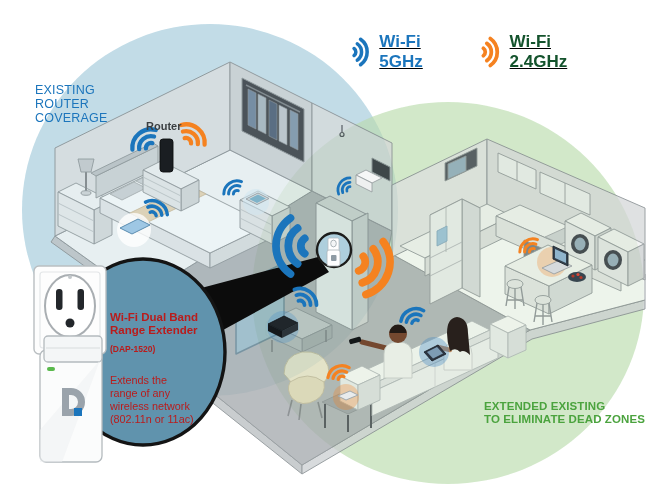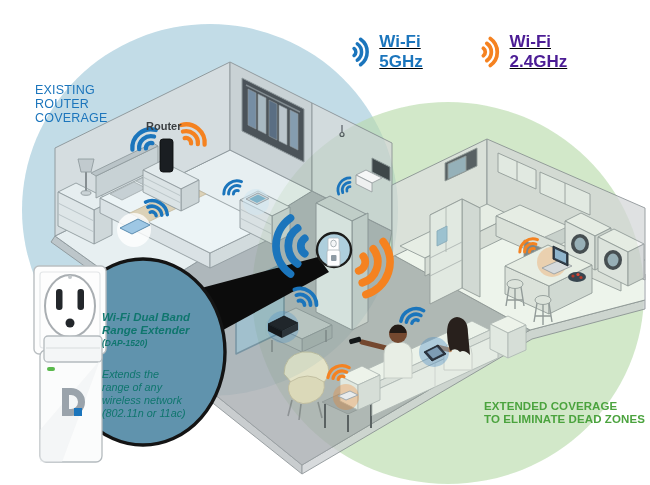--- a/index.html
+++ b/index.html
@@ -11,24 +11,24 @@
                 line-height:1.1;letter-spacing:.2px;}
   .lbl-router{left:146px;top:120px;font-size:11px;font-weight:bold;color:#3b3f42;}
   .lbl-extended{left:484px;top:400px;font-size:11.5px;font-weight:bold;color:#4ba33e;
                 line-height:1.12;letter-spacing:.1px;}
   .legend{position:absolute;left:0;top:0;}
   .legend-item{position:absolute;display:flex;align-items:center;gap:9px;height:58px;text-decoration:underline;}
   .legend-item.g5{left:349px;top:23px;}
   .legend-item.g24{left:478px;top:23px;}
   .legend-text{font-size:17px;font-weight:bold;}
   .legend-text.blue{color:#1b75bc;}
-  .legend-text.orange{color:#4c1d95;}
-  .callout-text{position:absolute;left:102px;top:311px;width:96px;color:#0f766e;font-style:italic;}
+  .legend-text.orange{color:#14532d;}
+  .callout-text{position:absolute;left:110px;top:311px;width:96px;color:#b91c1c;}
   .ct-title{font-size:11.5px;font-weight:bold;line-height:1.12;white-space:pre-line;}
-  .ct-model{font-size:8.5px;font-weight:bold;margin-top:1px;}
+  .ct-model{font-size:8.5px;font-weight:bold;margin-top:7px;}
   .ct-desc{font-size:10.8px;line-height:1.2;margin-top:20px;white-space:pre-line;}
 </style>
 </head>
 <body>
 
 <div class="stage">
 
 <svg class="scene" viewBox="0 0 650 485" aria-hidden="true">
   <defs>
     <g id="wifi" fill="none" stroke-linecap="round">
@@ -339,21 +339,21 @@
       <use href="#wifi" stroke="#f58220" transform="scale(1.06)"></use>
     </svg>
     <span class="legend-text orange">Wi-Fi 2.4GHz</span>
   </div>
 </div>
 
 <div class="lbl lbl-existing">EXISTING
 ROUTER
 COVERAGE</div>
 <div class="lbl lbl-router">Router</div>
-<div class="lbl lbl-extended">EXTENDED COVERAGE
+<div class="lbl lbl-extended">EXTENDED EXISTING
 TO ELIMINATE DEAD ZONES</div>
 
 <div class="callout-text">
   <div class="ct-title">Wi-Fi Dual Band
 Range Extender</div>
   <div class="ct-model">(DAP-1520)</div>
   <div class="ct-desc">Extends the
 range of any
 wireless network
 (802.11n or 11ac)</div>

